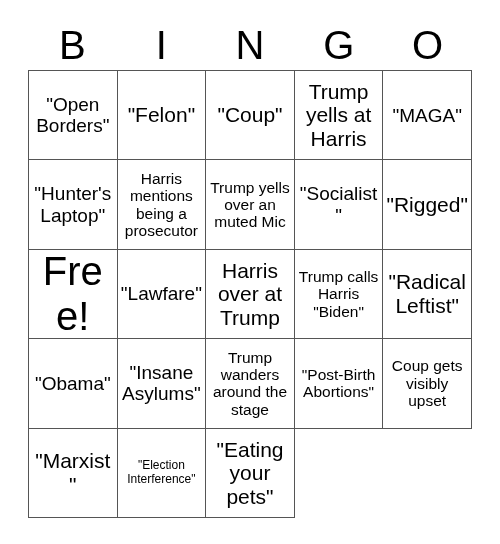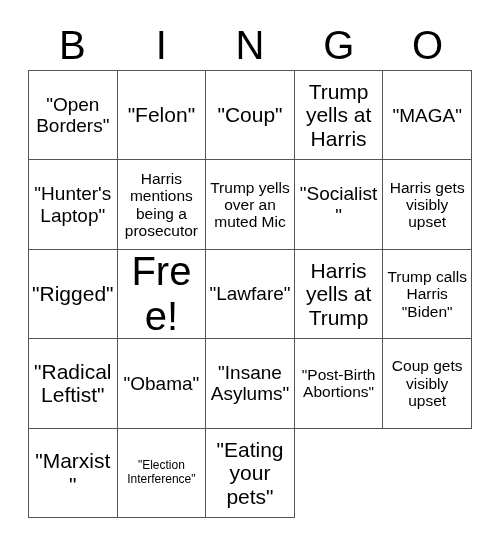--- a/index.html
+++ b/index.html
@@ -115,48 +115,48 @@
       </div>
     <div class="cell fs-sm">
         <span class="cell-text">Harris mentions being a prosecutor</span>
       </div>
     <div class="cell fs-sm">
         <span class="cell-text">Trump yells over an muted Mic</span>
       </div>
     <div class="cell fs-md">
         <span class="cell-text">"Socialist"</span>
       </div>
-    <div class="cell fs-sm">
-        <span class="cell-text">Harris gets visibly upset</span>
-      </div>
 
     <div class="cell fs-lg">
         <span class="cell-text">"Rigged"</span>
       </div>
     <div class="cell fs-xl">
         <span class="cell-text">Free!</span>
       </div>
     <div class="cell fs-md">
         <span class="cell-text">"Lawfare"</span>
       </div>
     <div class="cell fs-lg">
-        <span class="cell-text">Harris yells at Trump</span>
+        <span class="cell-text">Harris over at Trump</span>
       </div>
 
     <div class="cell fs-sm">
         <span class="cell-text">Trump calls Harris "Biden"</span>
       </div>
     <div class="cell fs-lg">
         <span class="cell-text">"Radical Leftist"</span>
       </div>
     <div class="cell fs-md">
         <span class="cell-text">"Obama"</span>
       </div>
     <div class="cell fs-md">
         <span class="cell-text">"Insane Asylums"</span>
+      </div>
+    <div class="cell fs-sm">
+        <span class="cell-text">Trump wanders around the stage</span>
       </div>
 
     <div class="cell fs-sm">
         <span class="cell-text">"Post-Birth Abortions"</span>
       </div>
     <div class="cell fs-sm">
         <span class="cell-text">Coup gets visibly upset</span>
       </div>
     <div class="cell fs-lg">
         <span class="cell-text">"Marxist"</span>

